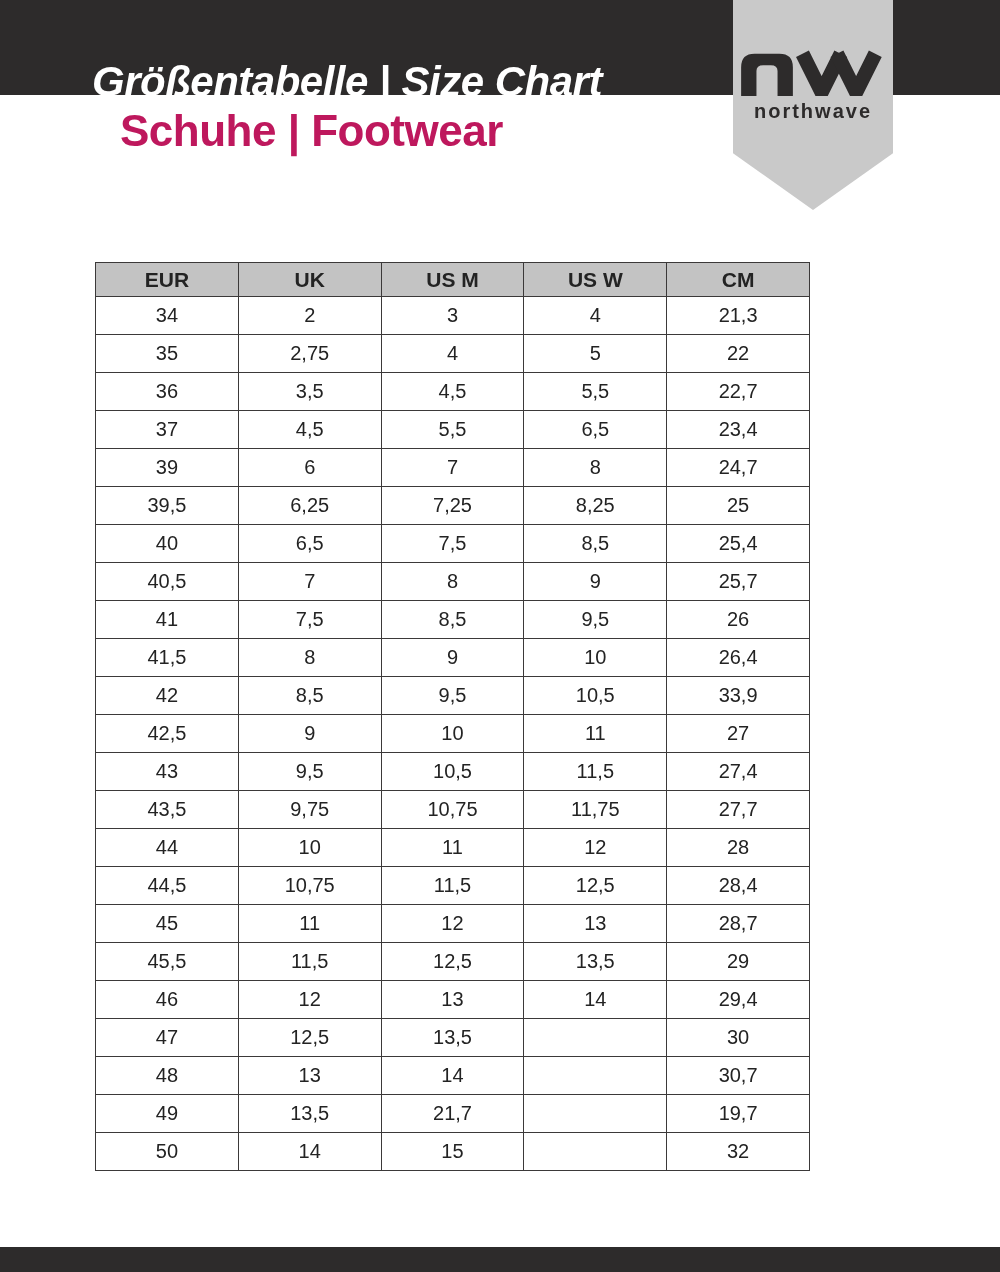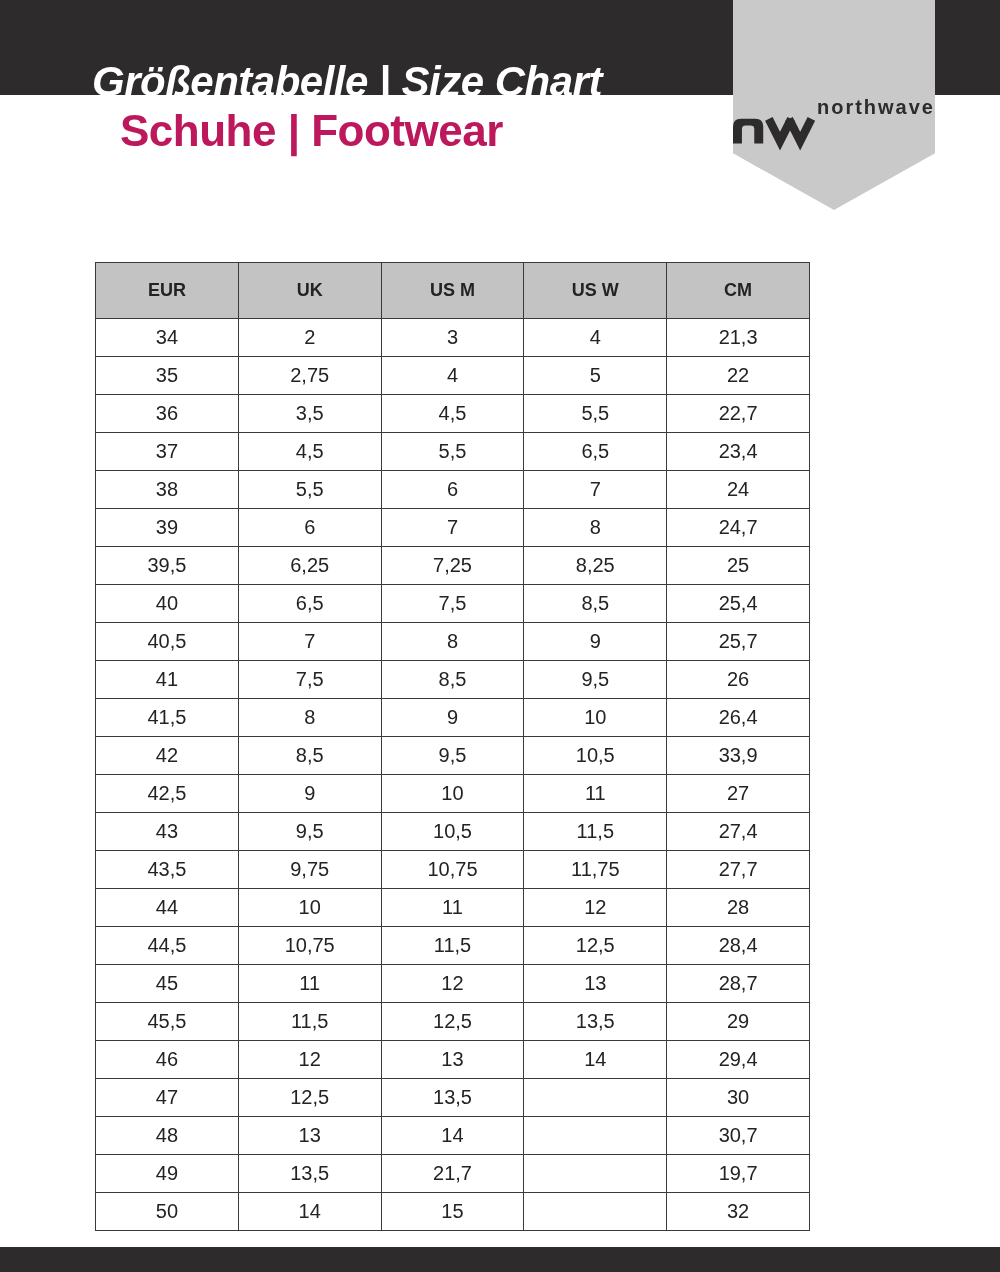--- a/index.html
+++ b/index.html
@@ -46,27 +46,27 @@
     color: #be185d;
     white-space: nowrap;
     z-index: 2;
   }
 
   
   .ribbon {
     position: absolute;
     left: 733px;
     top: 0;
-    width: 202px;
+    width: 160px;
     height: 210px;
     background: #c9c9c9;
     clip-path: polygon(0 0, 100% 0, 100% 73%, 50% 100%, 0 73%);
     z-index: 3;
     display: flex;
-    flex-direction: row;
+    flex-direction: column;
     align-items: center;
   }
   .nw-logo {
     margin-top: 50px;
     width: 160px;
     height: 46px;
     display: block;
   }
   .wordmark {
     margin-top: 4px;
@@ -87,23 +87,23 @@
     z-index: 2;
   }
   .size-table th,
   .size-table td {
     border: 1px solid #3b3939;
     text-align: center;
     vertical-align: middle;
     color: #232323;
   }
   .size-table th {
-    height: 56px;
+    height: 34px;
     background: #c3c3c3;
-    font-size: 18px;
+    font-size: 21px;
     font-weight: bold;
   }
   .size-table td {
     height: 38px;
     background: #ffffff;
     font-size: 20px;
     font-weight: normal;
   }
 
   
@@ -169,27 +169,20 @@
           <td>22,7</td>
         </tr>
         <tr>
           <td>37</td>
           <td>4,5</td>
           <td>5,5</td>
           <td>6,5</td>
           <td>23,4</td>
         </tr>
         <tr>
-          <td>38</td>
-          <td>5,5</td>
-          <td>6</td>
-          <td>7</td>
-          <td>24</td>
-        </tr>
-        <tr>
           <td>39</td>
           <td>6</td>
           <td>7</td>
           <td>8</td>
           <td>24,7</td>
         </tr>
         <tr>
           <td>39,5</td>
           <td>6,25</td>
           <td>7,25</td>

